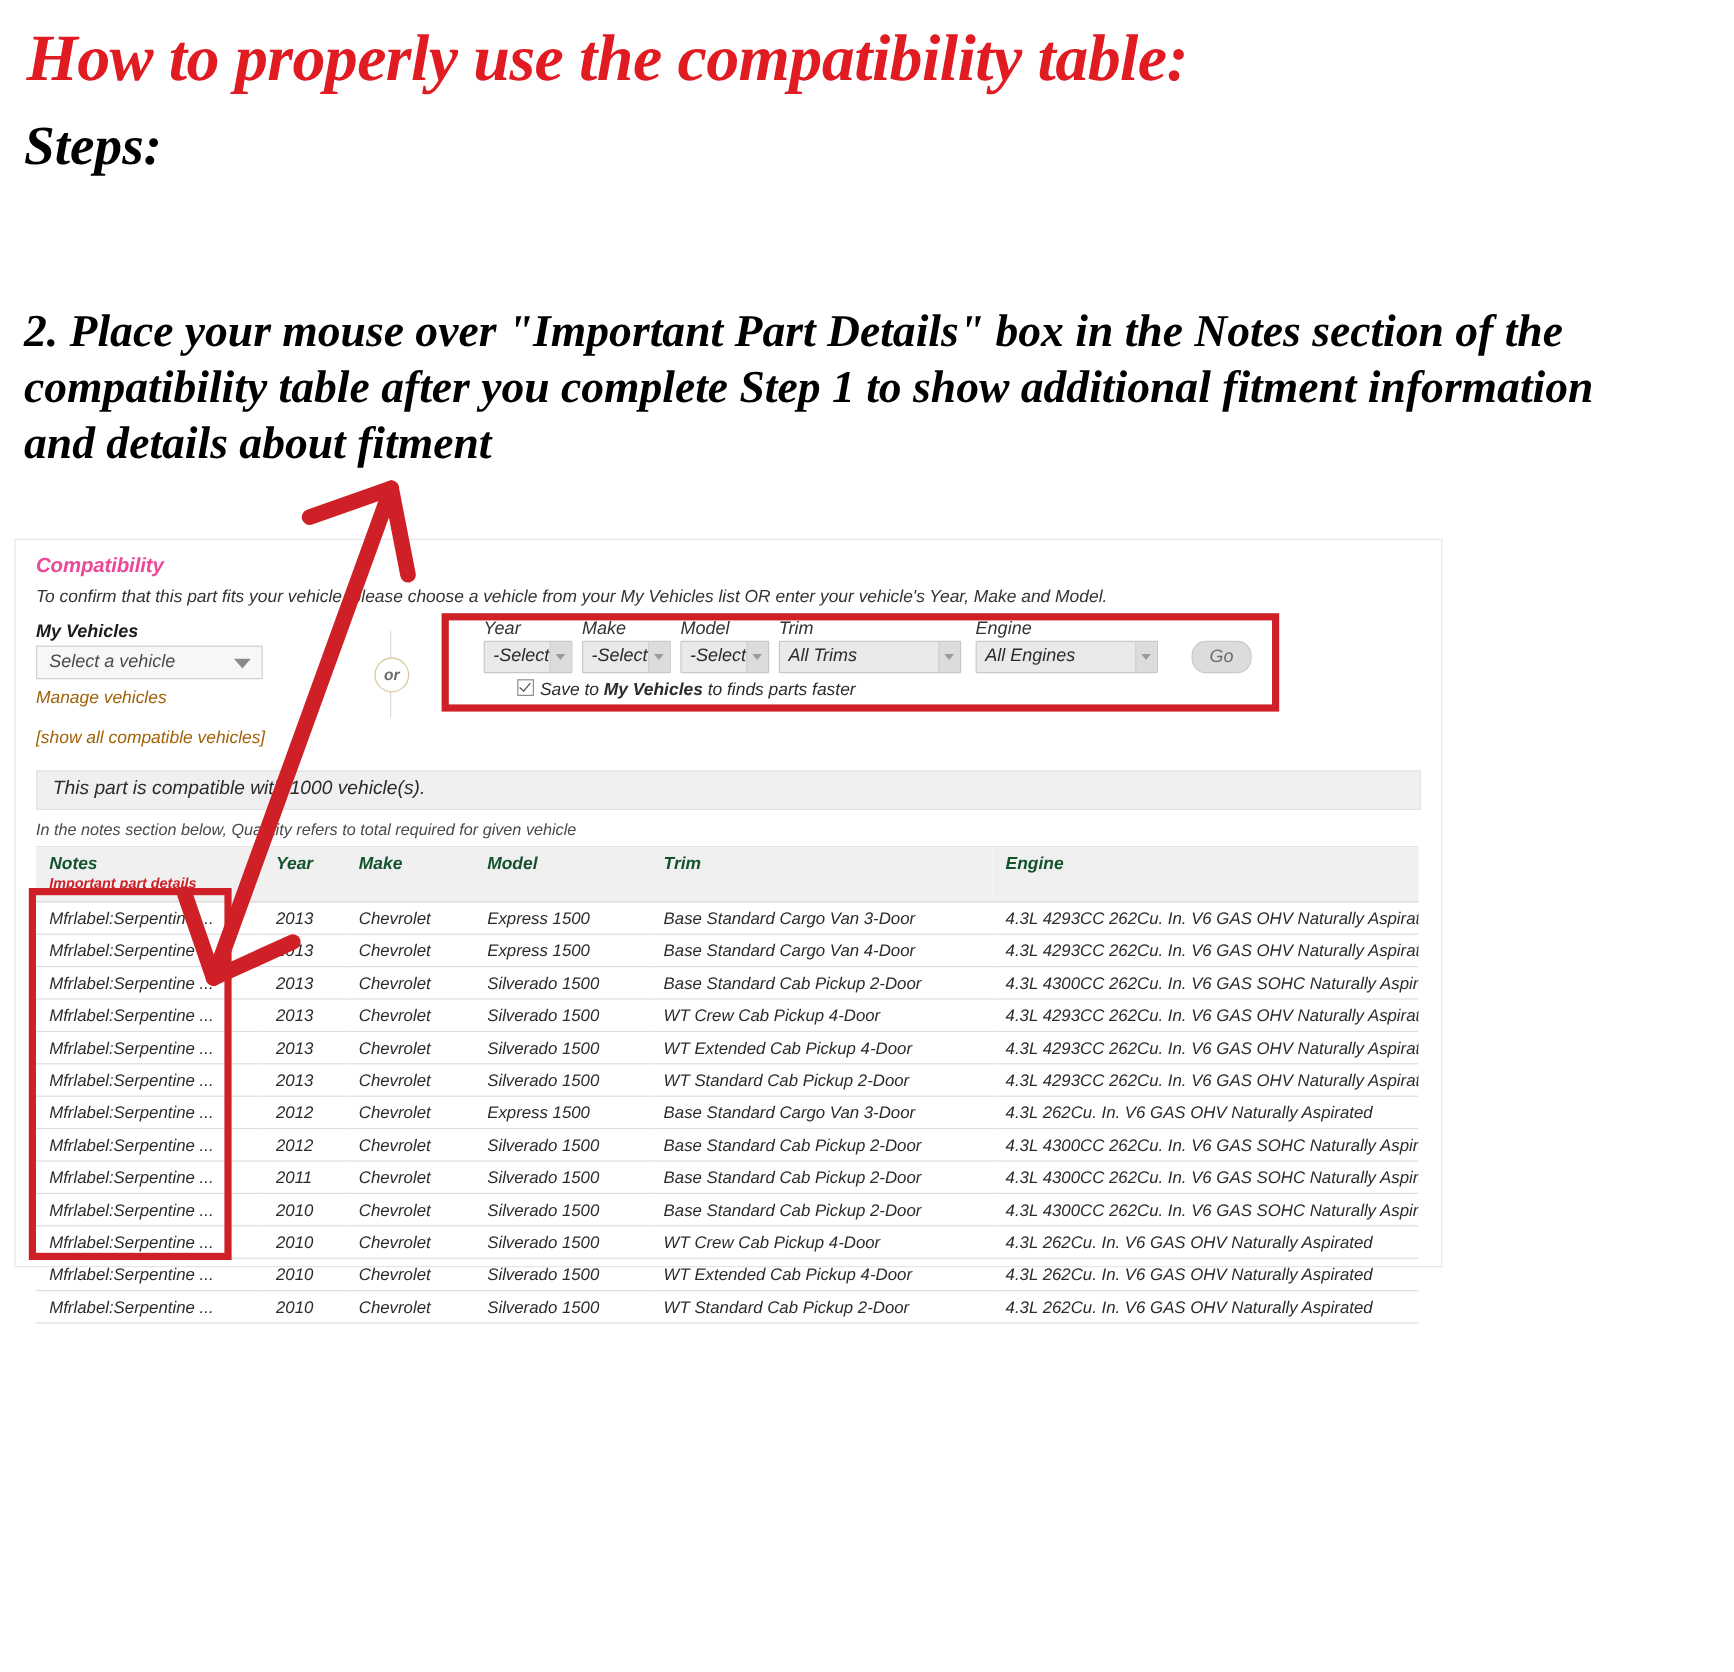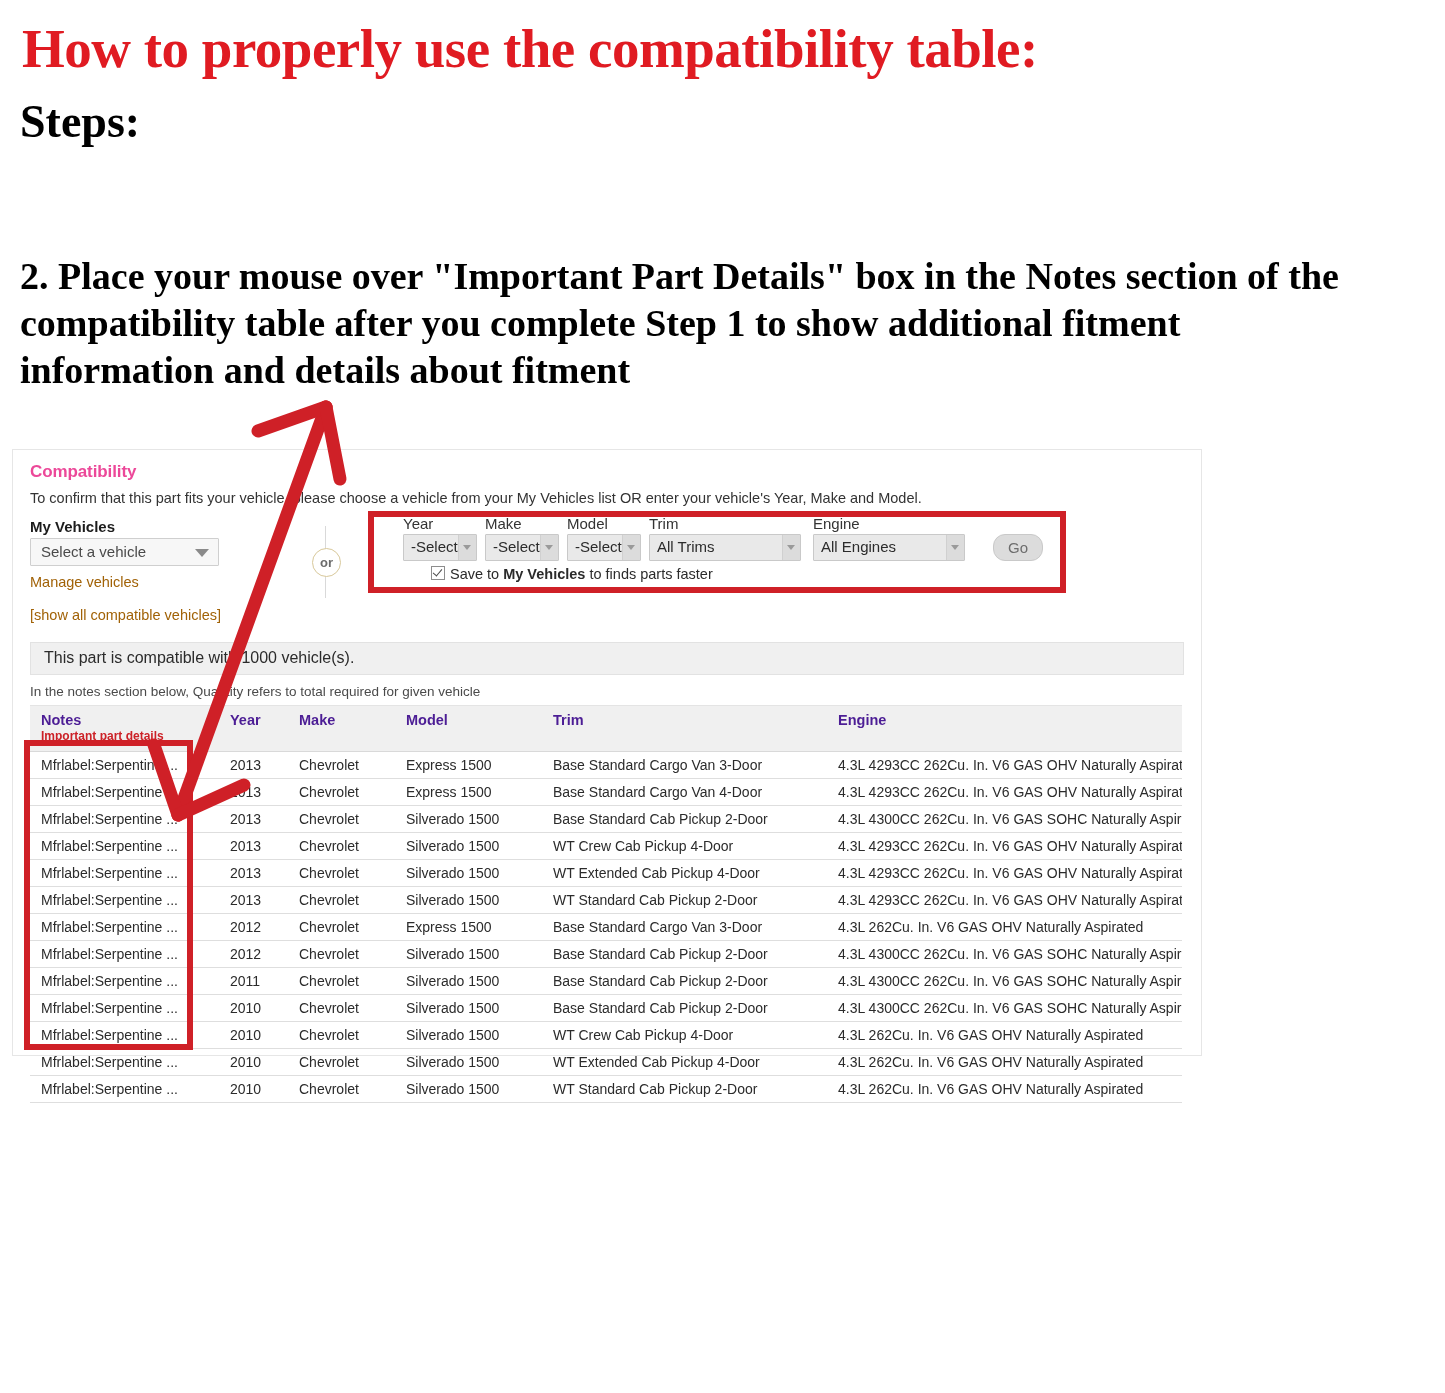--- a/index.html
+++ b/index.html
@@ -1,21 +1,21 @@
 <!DOCTYPE html>
 <html><head>
 <meta charset="utf-8">
 <style>
   html,body{margin:0;padding:0;}
   body{
     width:1445px;height:1393px;background:#ffffff;overflow:hidden;
     font-family:"Liberation Sans", sans-serif;
     -webkit-font-smoothing:antialiased;
   }
-  .page{position:relative;width:1445px;height:1393px;}
+  .page{position:relative;width:1445px;height:1393px;font-style:italic;}
 
   
   .serif{font-family:"Liberation Serif", serif;}
   .hdr-red{
     position:absolute;left:22px;top:18px;width:1400px;
     color:#e01b22;font-weight:bold;font-size:55px;line-height:62px;
     letter-spacing:-0.5px;
   }
   .steps-label{
     position:absolute;left:20px;top:95px;
@@ -122,21 +122,21 @@
   }
   .count-bar span{position:absolute;left:13px;top:6px;font-size:16px;color:#2b2b2b;}
   .qty-note{position:absolute;left:17px;top:234px;font-size:13.5px;color:#4a4a4a;}
 
   
   .tbl{position:absolute;left:17px;top:255px;width:1152px;border-collapse:collapse;table-layout:fixed;}
   .tbl th{
     background:#f0f0f0;border-bottom:1px solid #d9d9d9;border-top:1px solid #e4e4e4;
     text-align:left;padding:6px 8px 7px 11px;vertical-align:top;height:32px;
   }
-  .tbl th .h{font-size:14.5px;font-weight:bold;color:#4c1d95;display:block;}
+  .tbl th .h{font-size:14.5px;font-weight:bold;color:#14532d;display:block;}
   .tbl th .sub{font-size:12px;font-weight:bold;color:#cc2127;display:block;margin-top:1px;}
   .tbl td{
     border-bottom:1px solid #dedede;padding:5px 8px 5px 11px;
     font-size:14px;color:#2b2b2b;white-space:nowrap;overflow:hidden;
   }
   .tbl tr td{height:14px;}
   .c-notes{width:170px;}
   .c-year{width:50px;}
   .c-make{width:88px;}
   .c-model{width:128px;}

